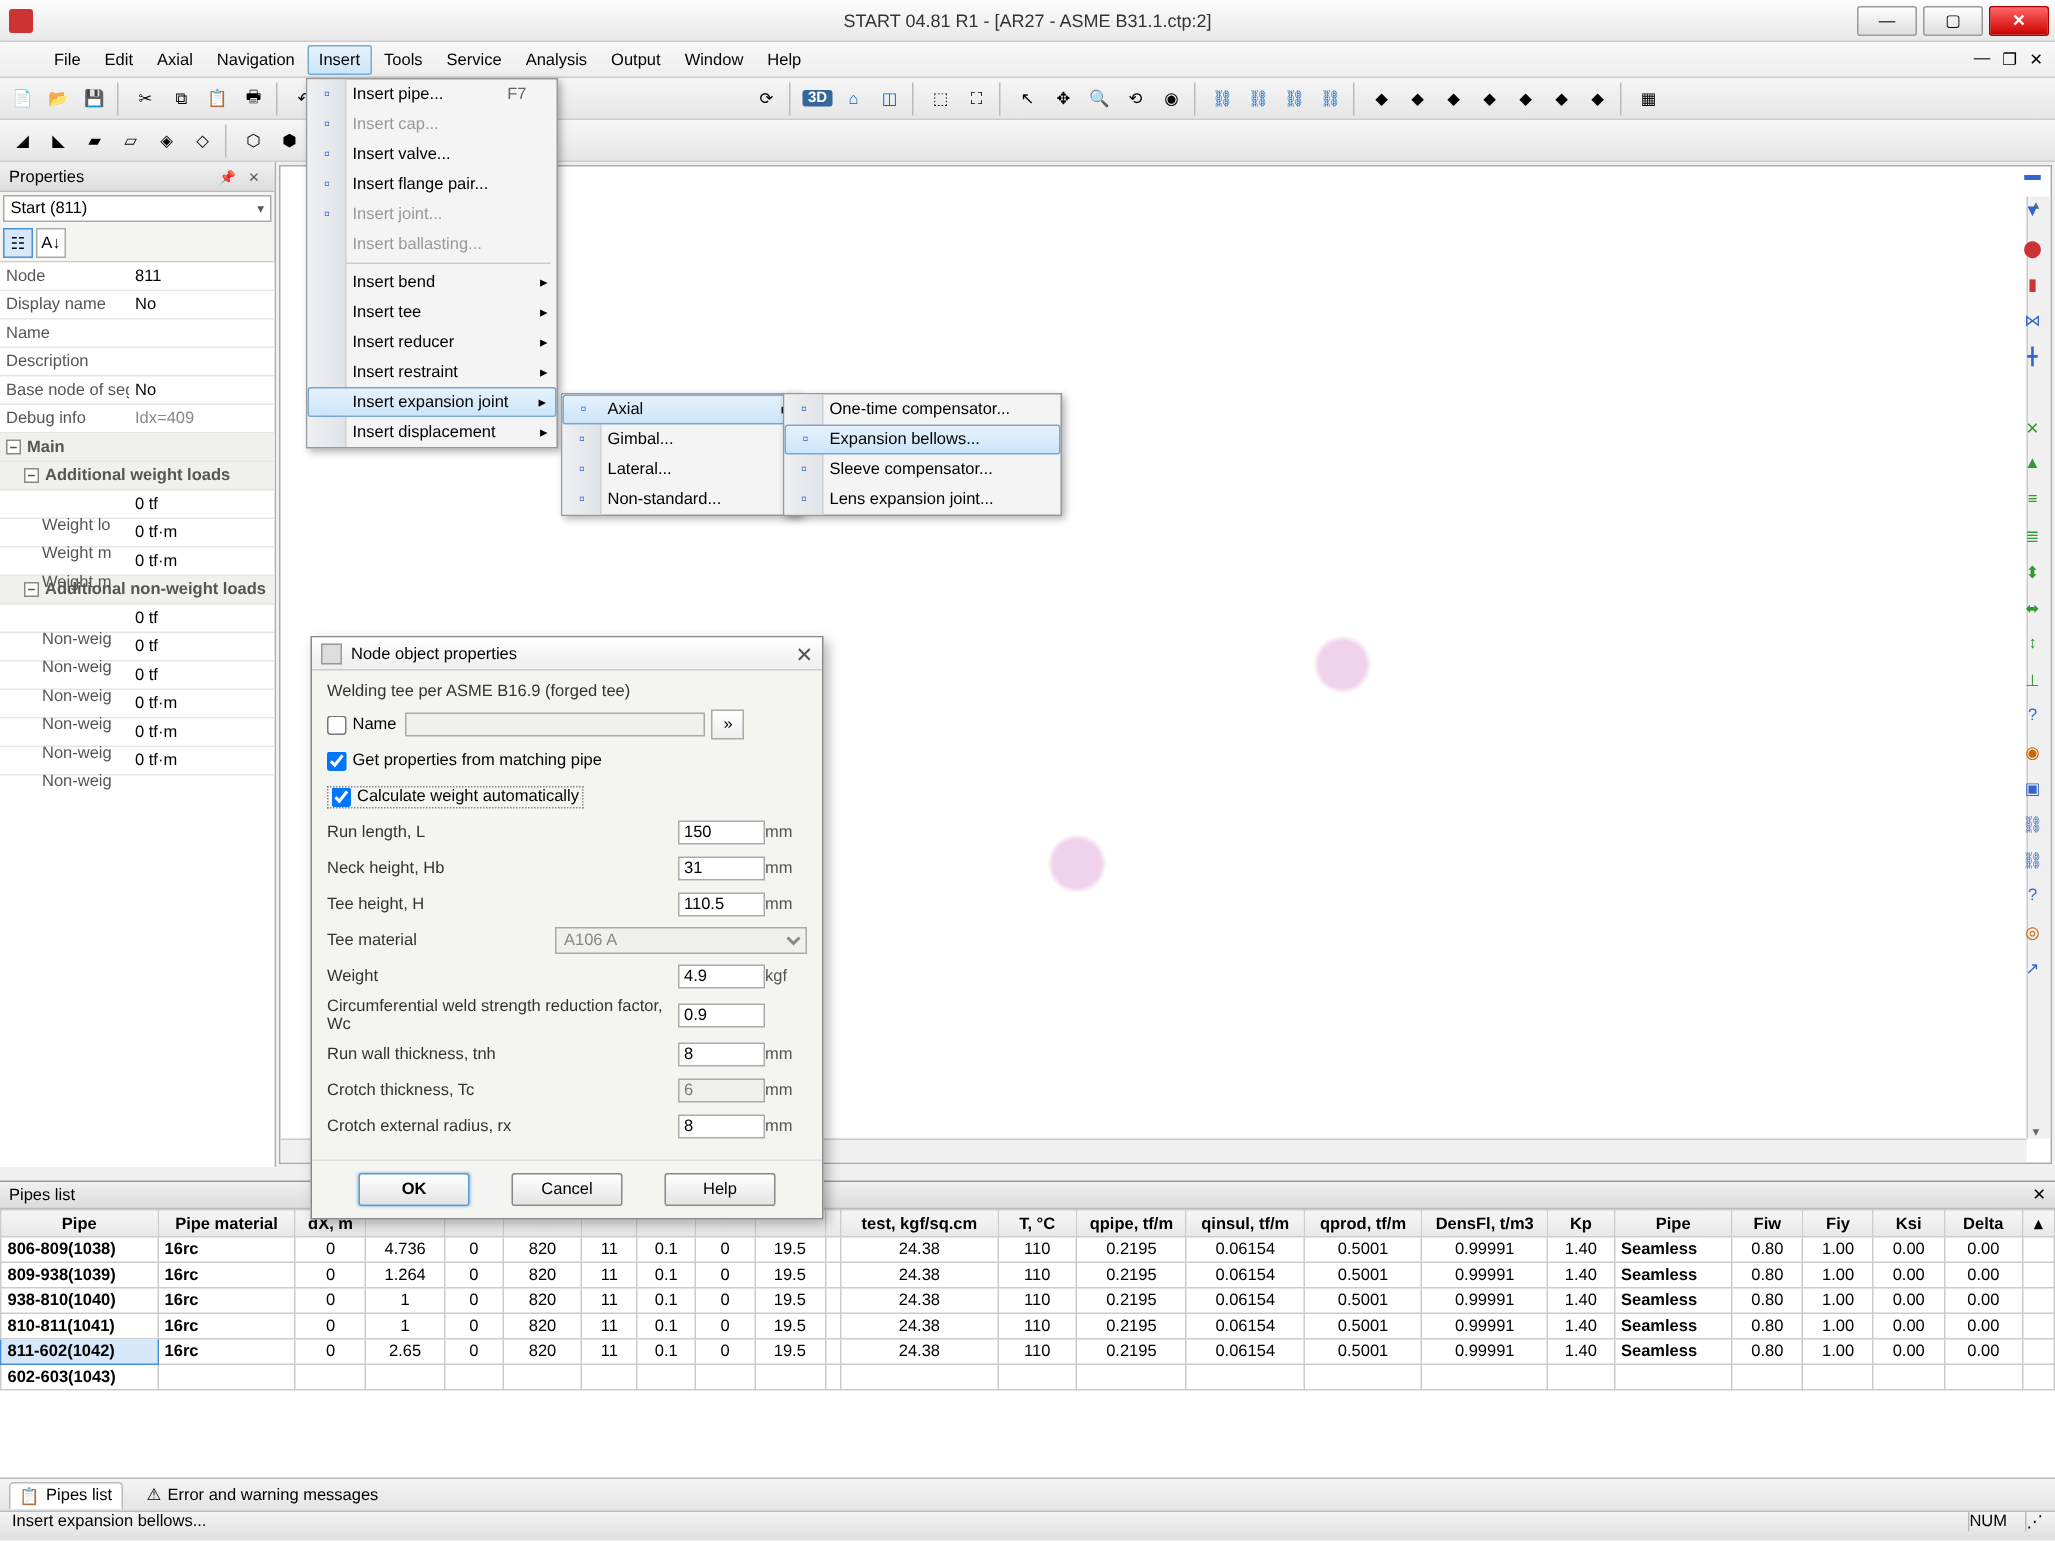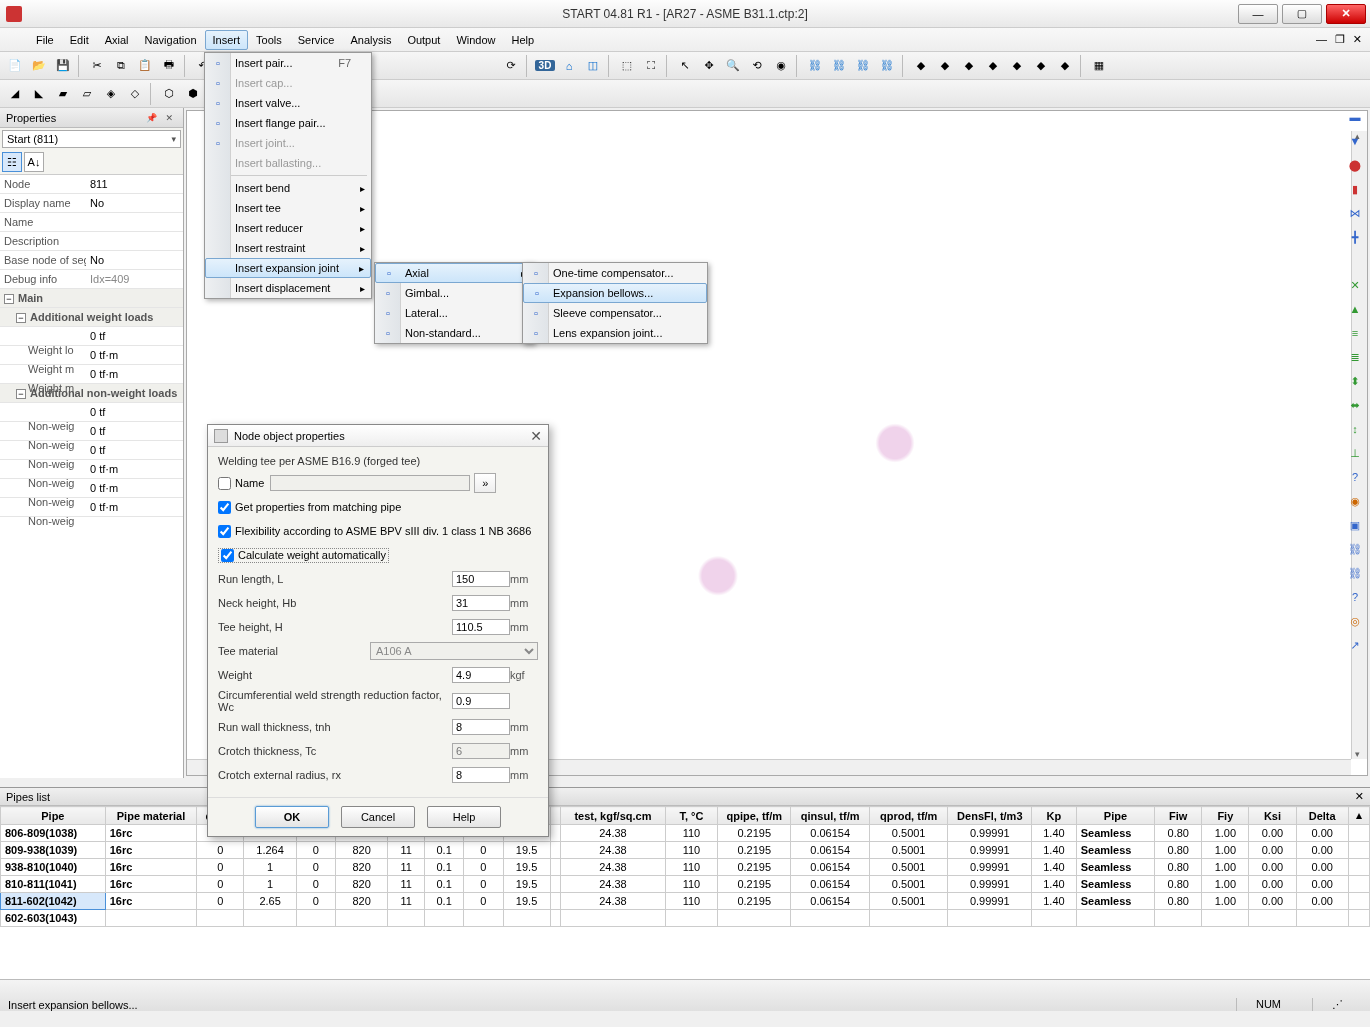--- a/index.html
+++ b/index.html
@@ -77,42 +77,42 @@
 .dialog .dlg-body { padding: 8px 10px; }
 .dialog .subtitle { color: #333; margin-bottom: 6px; }
 .dlg-row { display: flex; align-items: center; margin-bottom: 4px; min-height: 20px; }
 .dlg-row .dlg-lbl { flex: 1; color: #333; }
 .dlg-row input[type=text] { width: 58px; border: 1px solid #aaa; padding: 1px 3px; background: #fff; }
 .dlg-row input[type=text].wide { width: 200px; }
 .dlg-row input[readonly] { background: #f0f0ec; color: #777; }
 .dlg-row .unit { width: 28px; padding-left: 0; color: #555; }
 .dlg-row label { display: flex; align-items: center; gap: 4px; }
 .dlg-row .goto { width: 22px; height: 20px; border: 1px solid #aaa; background: linear-gradient(#fff,#eee); margin-left: 4px; display: flex; align-items: center; justify-content: center; }
-.dlg-buttons { display: flex; justify-content: center; gap: 12px; padding: 8px; border-top: 1px solid #ddd; }
+.dlg-buttons { display: flex; justify-content: center; gap: 28px; padding: 8px; border-top: 1px solid #ddd; }
 .dlg-buttons button { width: 74px; height: 22px; border: 1px solid #888; background: linear-gradient(#fff,#e4e4e4); border-radius: 2px; }
 .dlg-buttons button.ok { border-color: #5a9bd5; box-shadow: 0 0 2px #5a9bd5; font-weight: bold; }
 select.material { width: 168px; border: 1px solid #aaa; background: #f0f0ec; color: #888; padding: 1px; }
 
 
 .pipes-list { position: absolute; left: 0; right: 0; bottom: 40px; height: 200px; background: #fff; border-top: 1px solid #999; display: flex; flex-direction: column; }
 .pipes-list .pl-header { height: 18px; background: linear-gradient(#f0f0f0,#ddd); border-bottom: 1px solid #bbb; padding: 1px 6px; display: flex; align-items: center; }
 .pipes-table { flex: 1; overflow: auto; }
 .pipes-table table { border-collapse: collapse; width: 100%; table-layout: fixed; }
 .pipes-table th, .pipes-table td { border: 1px solid #ccc; padding: 2px 4px; text-align: center; font-size: 11px; white-space: nowrap; overflow: hidden; }
 .pipes-table th { background: linear-gradient(#f6f6f6,#e8e8e8); position: sticky; top: 0; }
 .pipes-table td.left { text-align: left; font-weight: bold; }
 .pipes-table tr.sel td:first-child { background: #d7e8fb; border: 1px solid #4a90d9; }
 
 
 .bottom-tabs { height: 22px; background: linear-gradient(#f4f4f4,#e4e4e4); border-top: 1px solid #bbb; display: flex; align-items: center; padding: 0 6px; gap: 10px; position: absolute; bottom: 20px; left: 0; right: 0; }
 .bottom-tabs .btab { display: flex; align-items: center; gap: 4px; padding: 2px 6px; }
 .bottom-tabs .btab.active { background: #fff; border: 1px solid #bbb; border-bottom: none; border-radius: 3px 3px 0 0; }
-.statusbar { height: 32px; background: linear-gradient(#f4f4f4,#e0e0e0); border-top: 1px solid #bbb; display: flex; align-items: flex-end; padding: 0 8px; position: absolute; bottom: 16px; left: 0; right: 0; }
+.statusbar { height: 20px; background: linear-gradient(#f4f4f4,#e0e0e0); border-top: 1px solid #bbb; display: flex; align-items: flex-start; padding: 0 8px; position: absolute; bottom: 0; left: 0; right: 0; }
 .statusbar .stat-right { margin-left: auto; display: flex; gap: 12px; }
-.statusbar .cell { border-left: 1px solid #bbb; padding: 0 19px; }
+.statusbar .cell { border-left: 1px solid #bbb; padding: 0 0; }
 
 
 .right-toolbar { position: absolute; right: 2px; top: 106px; width: 24px; display: flex; flex-direction: column; gap: 2px; }
 .right-toolbar .rbtn { width: 22px; height: 22px; display: flex; align-items: center; justify-content: center; border: 1px solid transparent; }
 .right-toolbar .rbtn.c1 { color: #c33; }
 .right-toolbar .rbtn.c2 { color: #393; }
 .right-toolbar .rbtn.c3 { color: #36c; }
 .right-toolbar .rbtn.c4 { color: #c60; }
 
 
@@ -333,21 +333,21 @@
   <div class="rbtn c3">⛓</div>
   <div class="rbtn c3">?</div>
   <div class="rbtn c4">◎</div>
   <div class="rbtn c3">↗</div>
 </div>
 
 <div class="dropdown" id="insert-dd" style="left:204px; top:52px; width:168px;">
   <div class="icon-strip"></div>
 <div class="ditem">
       <span class="dicon" style="color:#36c">▫</span>
-      <span>Insert pair...</span>
+      <span>Insert pipe...</span>
       <span class="shortcut">F7</span>
     </div>
     <div class="ditem disabled">
       <span class="dicon" style="color:#36c">▫</span>
       <span>Insert cap...</span>
     </div>
     <div class="ditem">
       <span class="dicon" style="color:#36c">▫</span>
       <span>Insert valve...</span>
     </div>
@@ -431,26 +431,20 @@
   </div>
   <div class="dlg-body">
     <div class="subtitle">Welding tee per ASME B16.9 (forged tee)</div>
     <div class="dlg-row">
       <label><input type="checkbox" style=""> Name</label>
       <input type="text" class="wide" readonly="" style="margin-left: 6px;">
       <div class="goto">»</div>
     </div>
     <div class="dlg-row">
         <label><input type="checkbox" checked="" style=""> Get properties from matching pipe</label>
-      </div>
-    <div class="dlg-row">
-        <label>
-          <input type="checkbox" checked="" style=""> 
-          <span>Flexibility according to ASME BPV sIII div. 1 class 1 NB 3686</span>
-        </label>
       </div>
     <div class="dlg-row">
         <label style="border:1px dotted #888;padding:0 2px">
           <input type="checkbox" checked="" style=""> 
           <span>Calculate weight automatically</span>
         </label>
       </div>
     <div id="dlg-fields">
         <div class="dlg-row">
           <div class="dlg-lbl">Run length, L</div>

